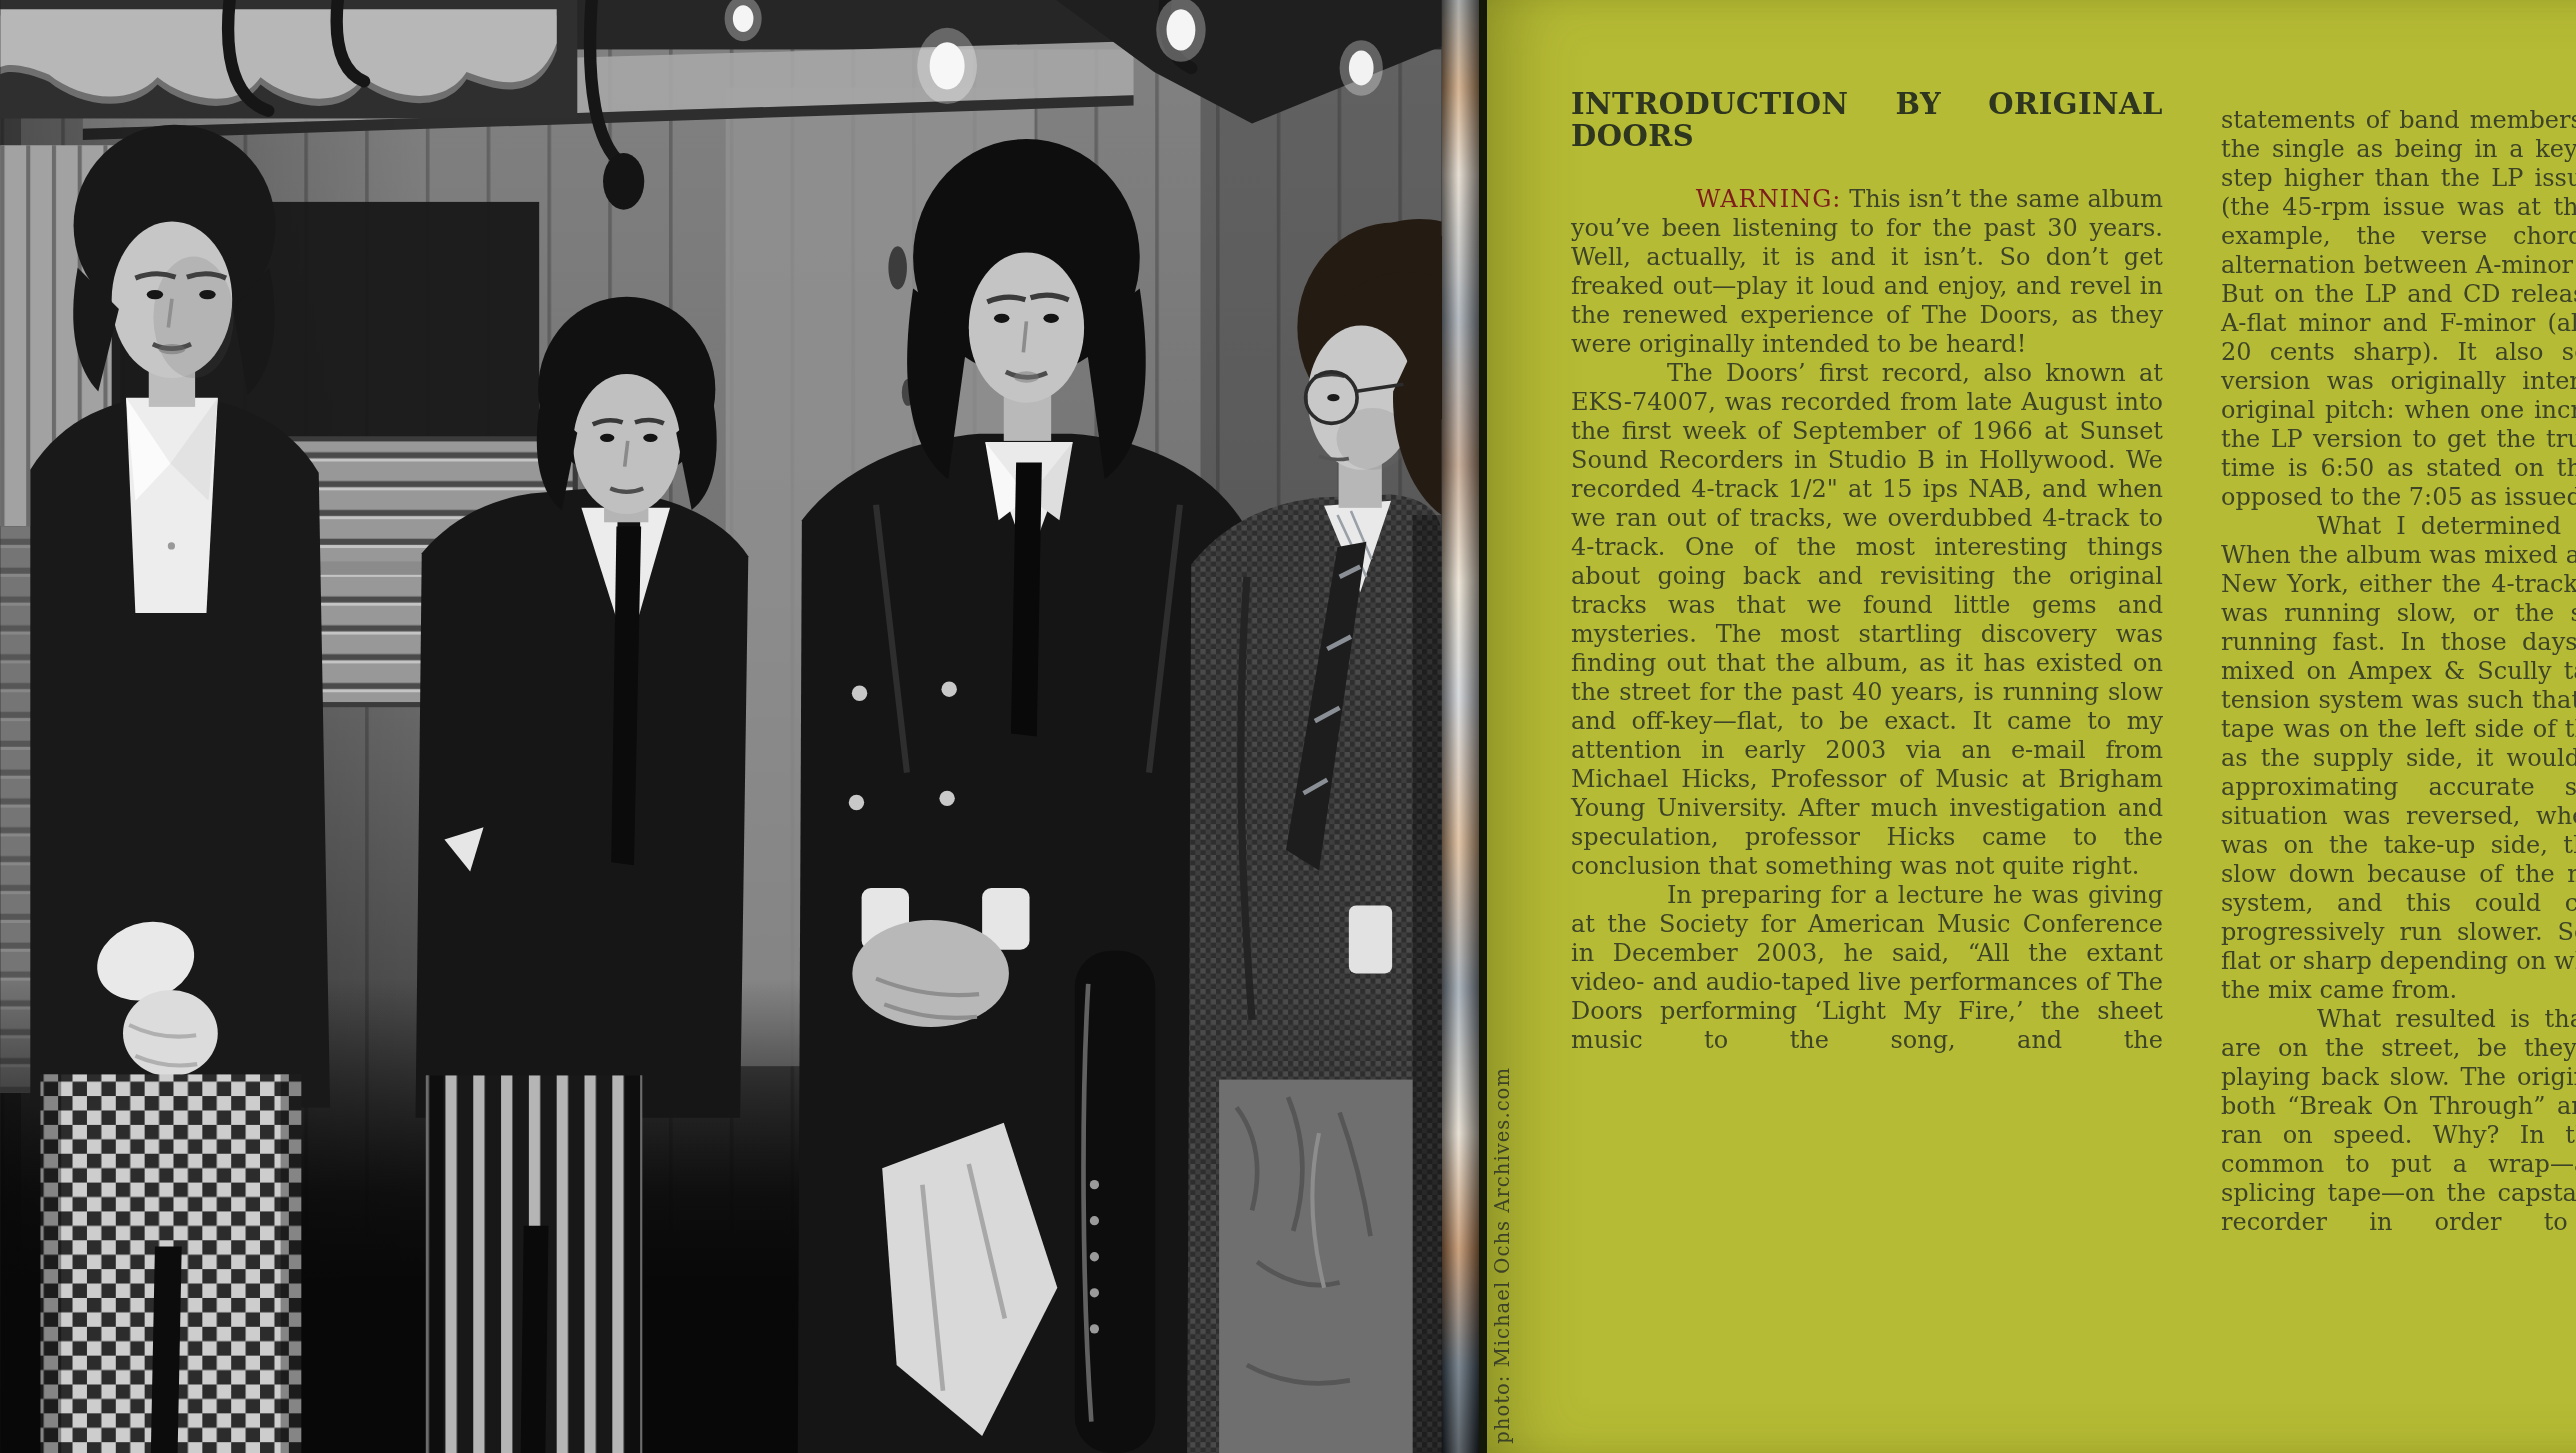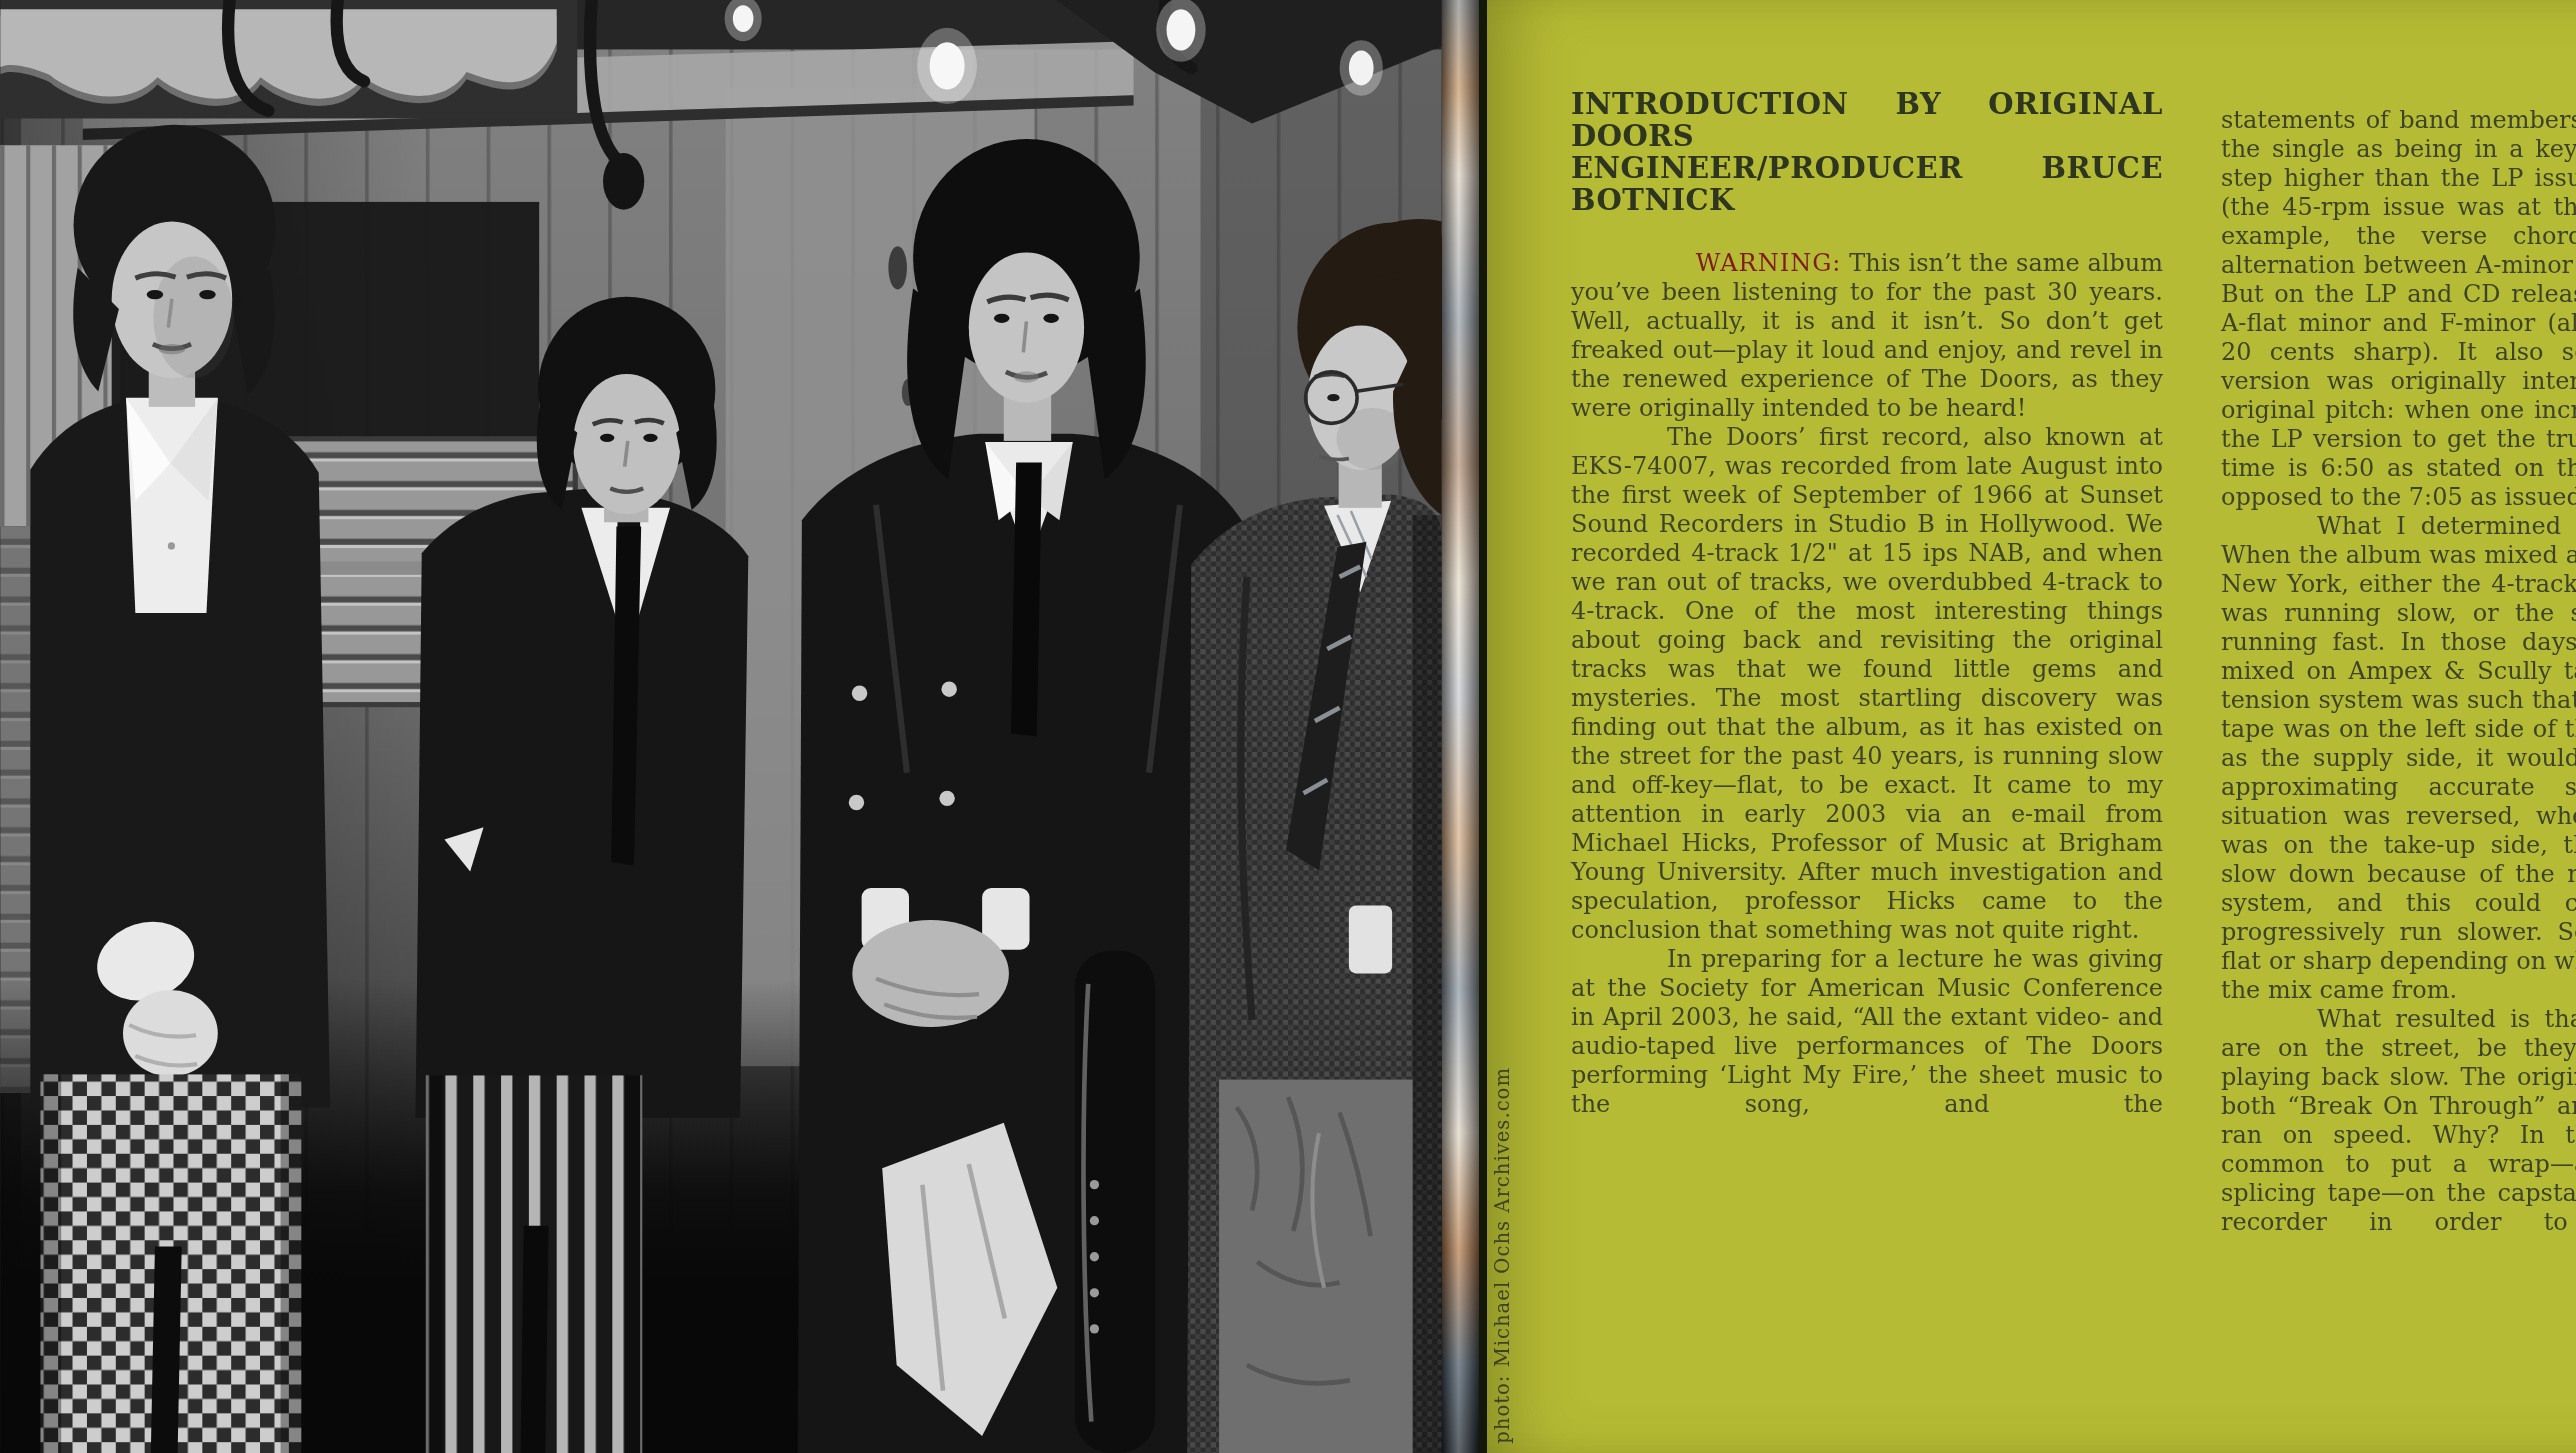--- a/index.html
+++ b/index.html
@@ -261,25 +261,24 @@
   </div>
 
   <div class="spine"></div>
 
   <div class="text-page">
     <div class="credit">photo: Michael Ochs Archives.com</div>
 
     <div class="col col1">
       <h1>
         <span class="hline">INTRODUCTION BY ORIGINAL DOORS</span>
-        <span class="hline">ENGINEER/PRODUCER BRUCE BOTNICK</span>
       </h1>
       <p class="para indent-lg"><span class="warning">WARNING:</span><span> This isn’t the same album you’ve been listening to for the past 30 years. Well, actually, it is and it isn’t. So don’t get freaked out—play it loud and enjoy, and revel in the renewed experience of The Doors, as they were originally intended to be heard!</span></p>
       <p class="para">The Doors’ first record, also known at EKS-74007, was recorded from late August into the first week of September of 1966 at Sunset Sound Recorders in Studio B in Hollywood. We recorded 4-track 1/2" at 15 ips NAB, and when we ran out of tracks, we overdubbed 4-track to 4-track. One of the most interesting things about going back and revisiting the original tracks was that we found little gems and mysteries. The most startling discovery was finding out that the album, as it has existed on the street for the past 40 years, is running slow and off-key—flat, to be exact. It came to my attention in early 2003 via an e-mail from Michael Hicks, Professor of Music at Brigham Young University. After much investigation and speculation, professor Hicks came to the conclusion that something was not quite right.</p>
-      <p class="para just-last">In preparing for a lecture he was giving at the Society for American Music Conference in April 2003, he said, “All the extant video- and audio-taped live performances of The Doors performing ‘Light My Fire,’ the sheet music to the song, and the</p>
+      <p class="para just-last">In preparing for a lecture he was giving at the Society for American Music Conference in December 2003, he said, “All the extant video- and audio-taped live performances of The Doors performing ‘Light My Fire,’ the sheet music to the song, and the</p>
     </div>
 
     <div class="col col2">
       <p class="para no-indent">statements of band members show the song on the single as being in a key almost a full half-step higher than the LP issue and CD reissues (the 45-rpm issue was at the ‘real’ pitch). For example, the verse chords should be an alternation between A-minor and F-sharp minor. But on the LP and CD releases, the chords are A-flat minor and F-minor (although both about 20 cents sharp). It also seems that the LP version was originally intended to be at the original pitch: when one increases the speed of the LP version to get the true chords, the total time is 6:50 as stated on the record cover, as opposed to the 7:05 as issued on vinyl and CD.”</p>
       <p class="para">What I determined was the following: When the album was mixed at Elektra studios in New York, either the 4-track playback recorder was running slow, or the stereo 2-track was running fast. In those days we recorded and mixed on Ampex &amp; Scully tape recorders. The tension system was such that when a full reel of tape was on the left side of the recorder, known as the supply side, it would run at something approximating accurate speed. When the situation was reversed, where the large load was on the take-up side, the recorder would slow down because of the mechanical braking system, and this could cause the mix to progressively run slower. So, things could go flat or sharp depending on what part of the tape the mix came from.</p>
       <p class="para just-last">What resulted is that the albums that are on the street, be they vinyl or CD, are playing back slow. The original 1967 singles of both “Break On Through” and “Light My Fire” ran on speed. Why? In those days it was common to put a wrap—a single piece of splicing tape—on the capstan of the mastering recorder in order to slightly speed</p>
     </div>
 
   </div>
 </div>

